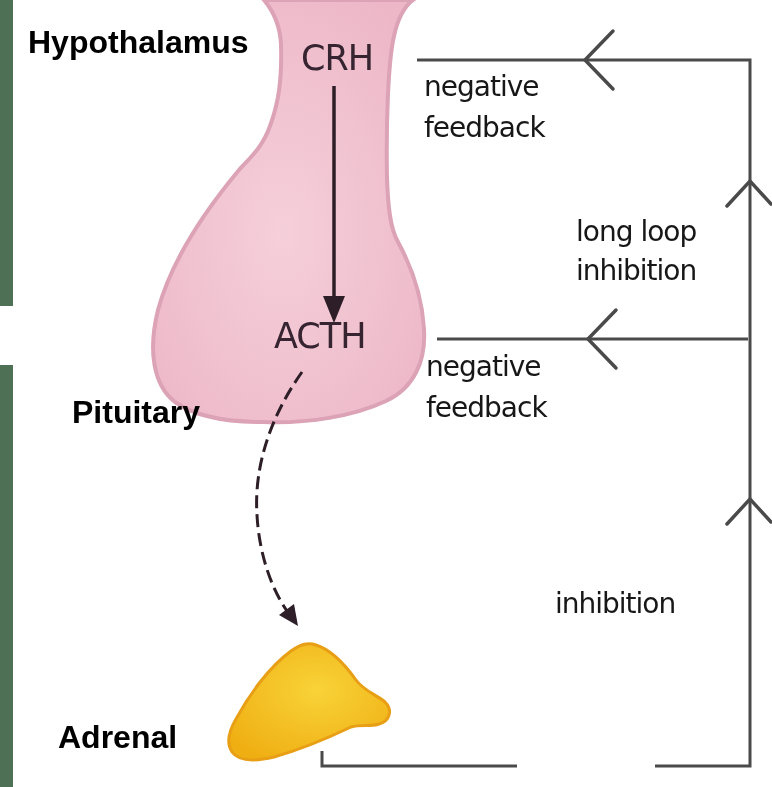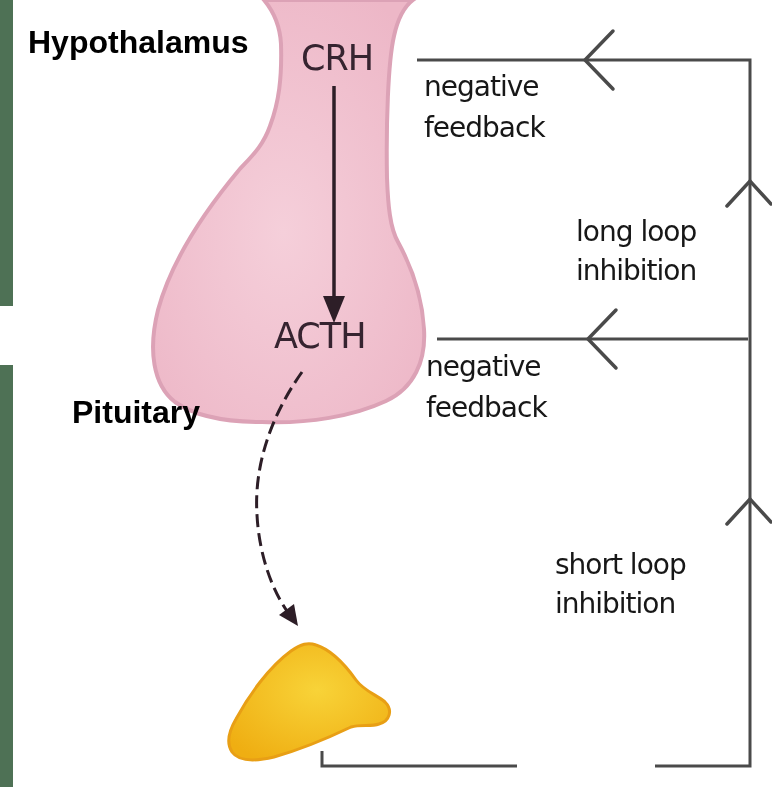--- a/index.html
+++ b/index.html
@@ -143,27 +143,28 @@
     <polyline class="loop-arrowhead" points="613,31 585,60 613,89"></polyline>
     <polyline class="loop-arrowhead" points="616,310 588,339 616,368"></polyline>
     <polyline class="loop-arrowhead" points="727,206 750,181 771,204"></polyline>
     <polyline class="loop-arrowhead" points="727,524 750,499 771,522"></polyline>
   </svg>
 
   <div id="hypothalamus-label" class="lbl organ-label">Hypothalamus</div>
 
   <div id="pituitary-label" class="lbl organ-label">Pituitary</div>
 
+  <div id="adrenal-label" class="lbl organ-label">Adrenal</div>
 
   <div id="crh-label" class="lbl hormone-label">CRH</div>
 
   <div id="acth-label" class="lbl hormone-label">ACTH</div>
 
 
   <div id="nf-top-label" class="lbl annot-label"><span>negative</span><br><span>feedback</span></div>
 
   <div id="nf-mid-label" class="lbl annot-label"><span>negative</span><br><span>feedback</span></div>
 
   <div id="long-loop-label" class="lbl annot-label"><span>long loop</span><br><span>inhibition</span></div>
 
-  <div id="short-loop-label" class="lbl annot-label"><span>short loop</span><br><span>inhibition</span></div>
+  <div id="short-loop-label" class="lbl annot-label"><br><span>inhibition</span></div>
 
 </div>
 
 </body></html>

